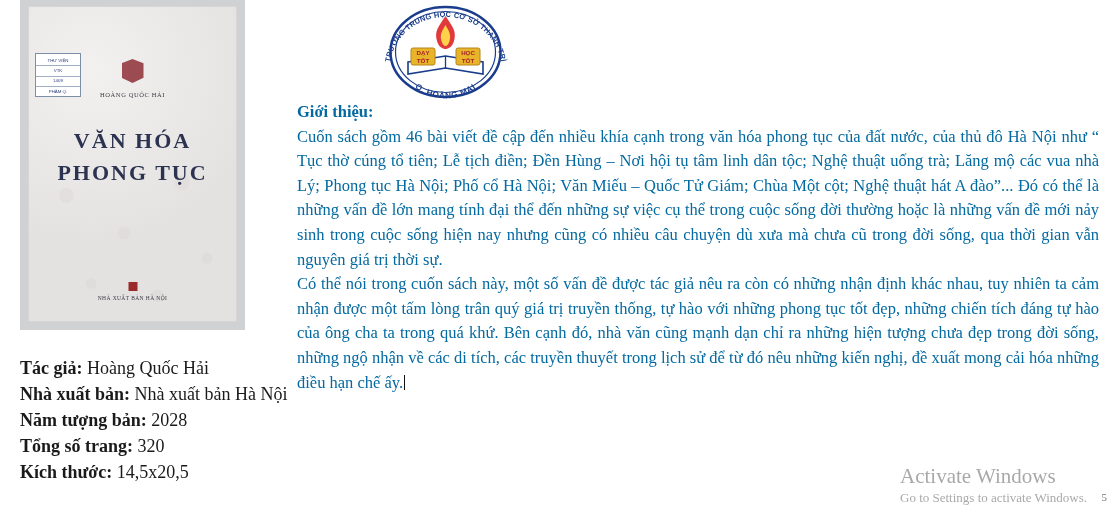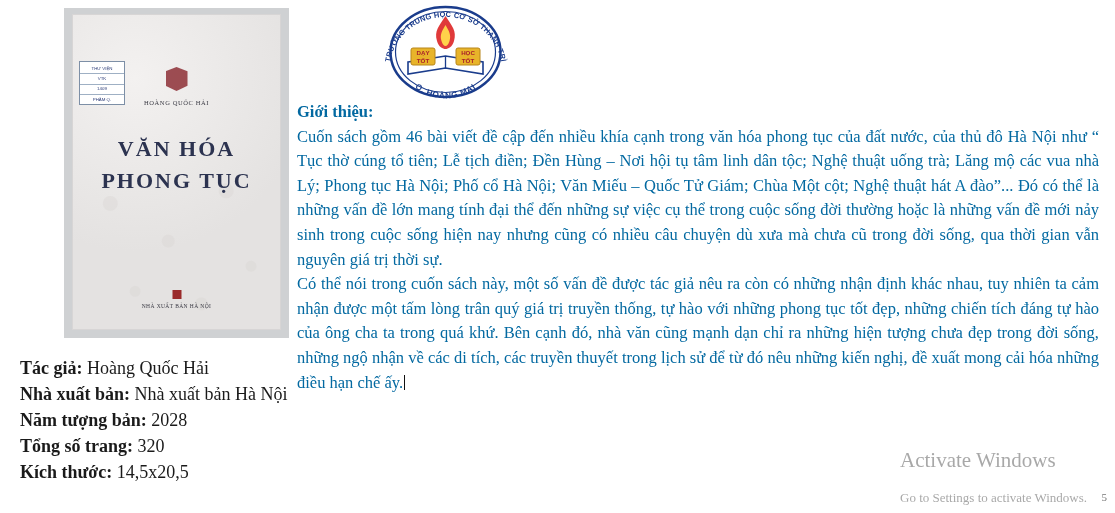--- a/index.html
+++ b/index.html
@@ -13,26 +13,25 @@
     font-family: "Liberation Serif", serif;
     color: #1a1a1a;
     overflow: hidden;
     position: relative;
   }
 
   
   .book-cover {
     position: absolute;
     left: 20px;
-    top: 8px;
+    top: 0;
     width: 225px;
     height: 330px;
     background: #cfd1d3;
     overflow: hidden;
-    margin-left: 44px;
   }
   .cover-inner {
     position: absolute;
     left: 8px;
     top: 6px;
     right: 8px;
     bottom: 8px;
     background: #e8e6e6;
     background-image:
       radial-gradient(circle at 30% 20%, #f3f1f0 0%, #e4e2e1 60%),
@@ -172,21 +171,21 @@
     position: absolute;
     right: 28px;
     bottom: 6px;
     text-align: left;
     font-family: Liberation Serif, serif;
     color: #9a9a9a;
     opacity: .85;
     pointer-events: none;
   }
   .wm-title { font-size: 21px; line-height: 26px; }
-  .wm-sub { font-size: 13px; line-height: 18px; margin-top: 16px; }
+  .wm-sub { font-size: 13px; line-height: 18px; }
 
   .page-num {
     position: absolute;
     right: 8px;
     bottom: 10px;
     font-size: 11px;
     color: #777;
     font-family: "Liberation Serif", serif;
   }
 </style>

